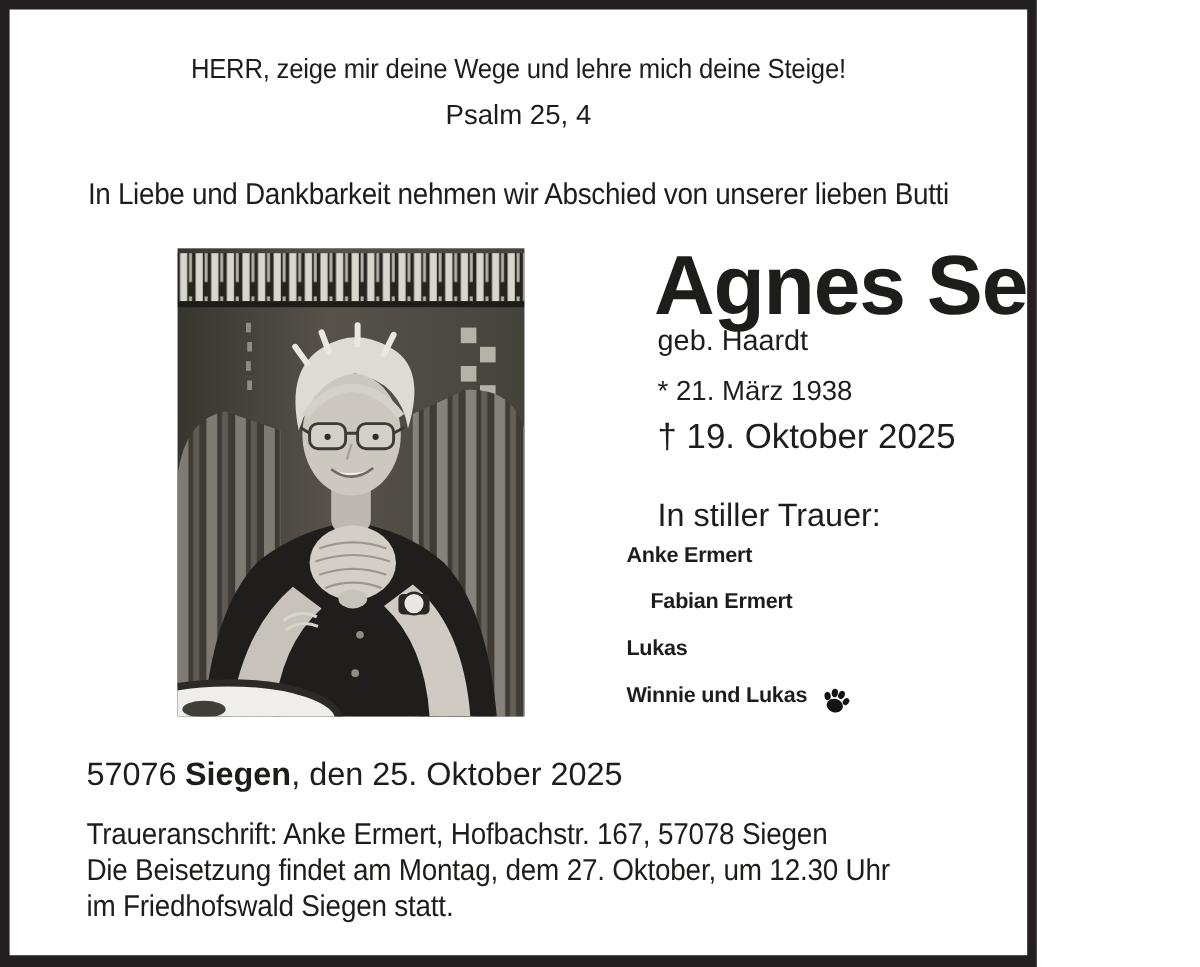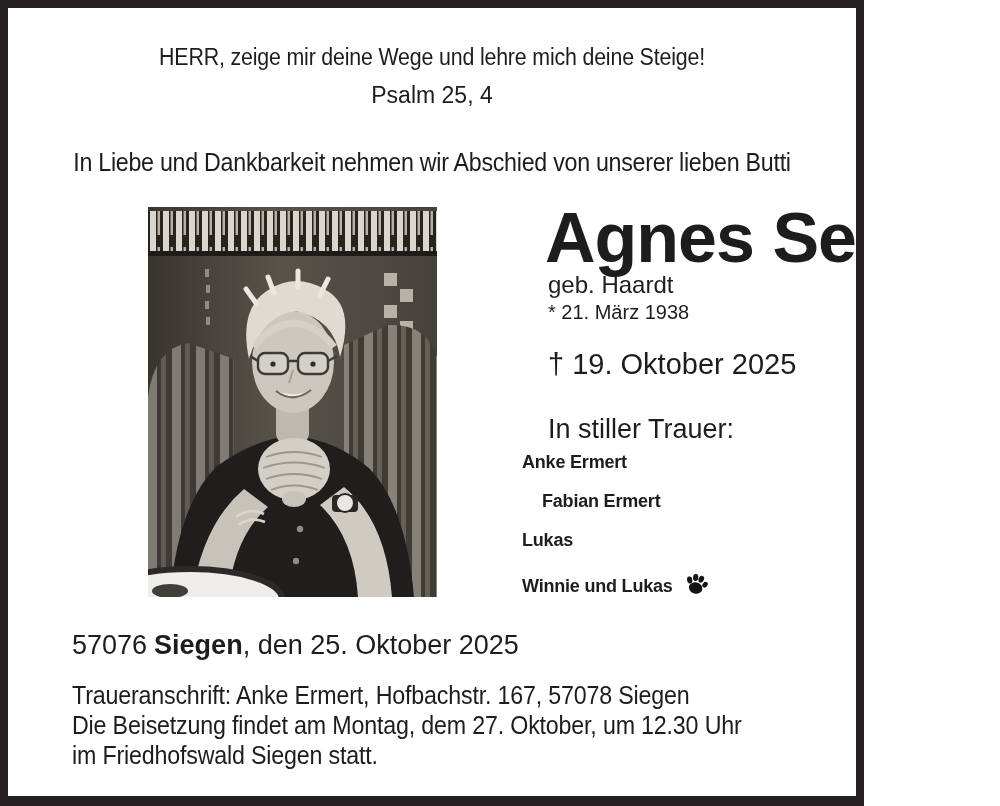--- a/index.html
+++ b/index.html
@@ -28,29 +28,29 @@
     left: 140px; top: 199px; width: 289px; height: 390px;
     background: #514f4b;
   }
   .photo-frame svg { display: block; width: 100%; height: 100%; }
 
   .deceased-name {
     left: 537px; top: 190px;
     font-size: 70px; font-weight: bold; letter-spacing: -1px;
   }
   .birth-name { left: 540px; top: 263px; font-size: 24px; }
-  .birth-date { left: 540px; top: 293px; font-size: 20px; }
+  .birth-date { left: 540px; top: 304px; font-size: 23px; }
   .death-date { left: 540px; top: 340px; font-size: 29px; }
 
   .mourners-heading { left: 540px; top: 406px; font-size: 27px; }
   .mourner { left: 514px; font-size: 18px; font-weight: bold; letter-spacing: -0.2px; }
   .mourner-0 { top: 444px; }
   .mourner-1 { top: 483px; margin-left: 20px; }
   .mourner-2 { top: 522px; }
-  .mourner-3 { top: 561px; display: flex; align-items: flex-end; gap: 10px; }
+  .mourner-3 { top: 561px; display: flex; align-items: flex-start; gap: 10px; }
   .paw { width: 27px; height: 25px; margin-top: 3px; }
 
   .city-line { left: 64px; top: 622px; font-size: 27px; }
   .city-line .bold { font-weight: bold; }
   .city-line .zip { margin-right: 7px; }
   .address-line { left: 64px; top: 673px; font-size: 25px; letter-spacing: -0.2px; }
   .funeral-line1 { left: 64px; top: 703px; font-size: 25px; letter-spacing: -0.2px; }
   .funeral-line2 { left: 64px; top: 733px; font-size: 25px; letter-spacing: -0.2px; }
 </style>
 </head>

